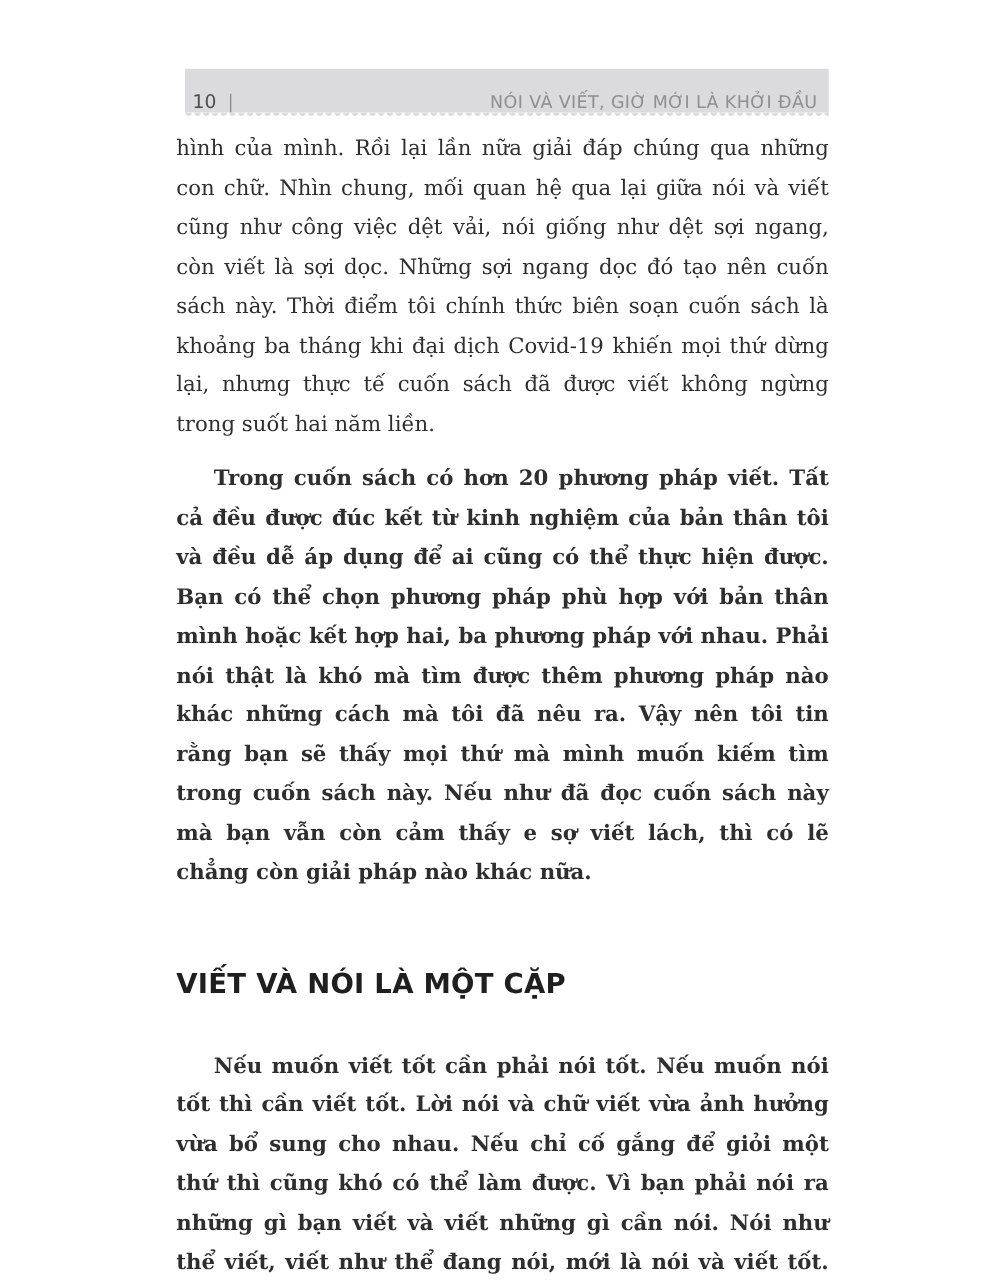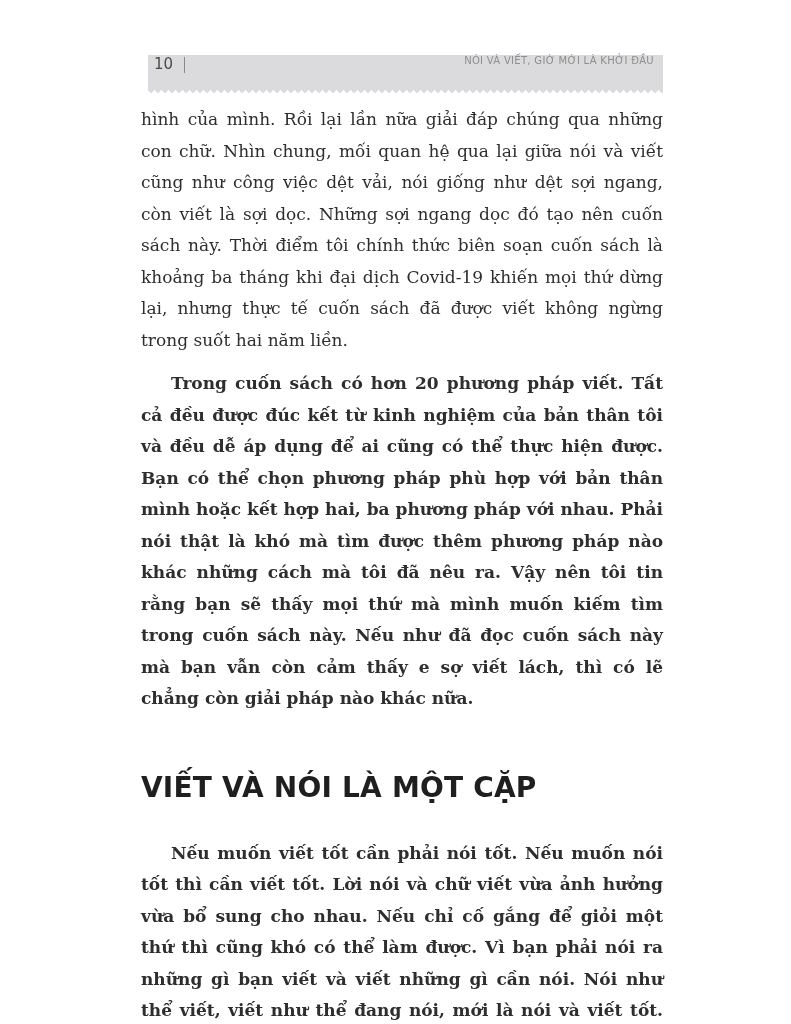--- a/index.html
+++ b/index.html
@@ -17,21 +17,21 @@
 
   
   .running-head {
     position: absolute;
     left: 148px;
     top: 55px;
     width: 515px;
     height: 35px;
     background: #dbdbdd;
     display: flex;
-    align-items: flex-start;
+    align-items: flex-end;
     justify-content: space-between;
     padding: 0 9px 0 6px;
     box-sizing: border-box;
   }
   
   .running-head::after {
     content: "";
     position: absolute;
     left: 0;
     right: 0;
@@ -51,21 +51,21 @@
   .page-number .sep {
     display: inline-block;
     margin-left: 9px;
     color: #7d7d80;
     font-weight: 400;
     font-size: 15px;
     transform: scaleX(0.7);
   }
   .running-title {
     font-family: "DejaVu Sans", "Liberation Sans", sans-serif;
-    font-size: 10px;
+    font-size: 14px;
     letter-spacing: 0.3px;
     color: #8e8e90;
     white-space: nowrap;
   }
 
   
   .content {
     position: absolute;
     left: 141px;
     top: 104px;
@@ -81,21 +81,21 @@
   }
   .content p.gap-before {
     margin-top: 12px;
   }
   .content p.indent {
     text-indent: 30px;
     font-weight: bold;
   }
   .section-heading {
     font-family: "DejaVu Sans", "Liberation Sans", sans-serif;
-    font-size: 28px;
+    font-size: 22px;
     font-weight: bold;
     letter-spacing: 0.2px;
     line-height: 30px;
     color: #1f1f20;
     margin: 58px 0 0 0;
     text-align: left;
   }
   .content p.after-heading {
     margin-top: 35px;
   }

